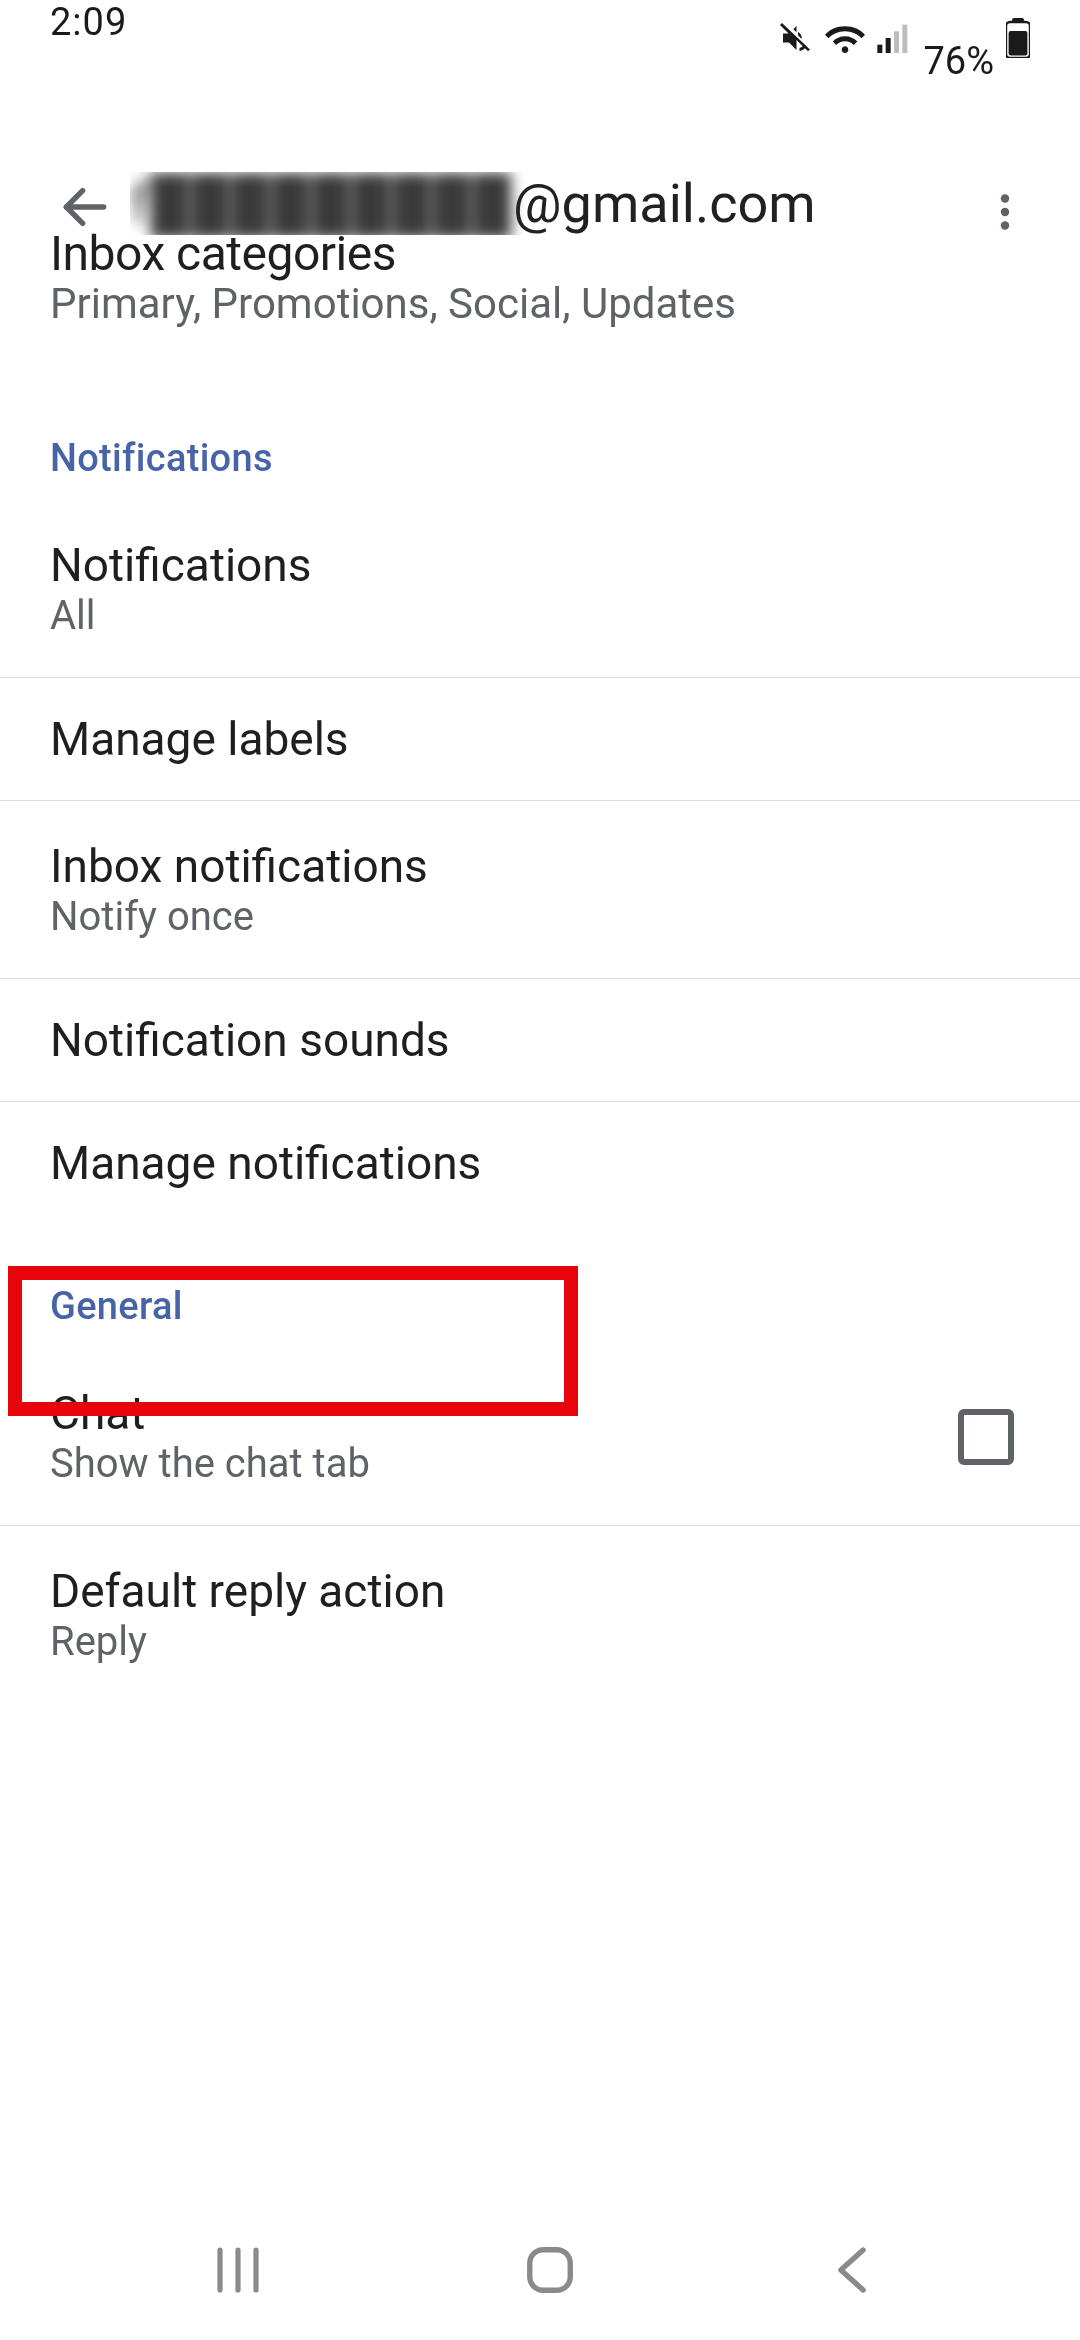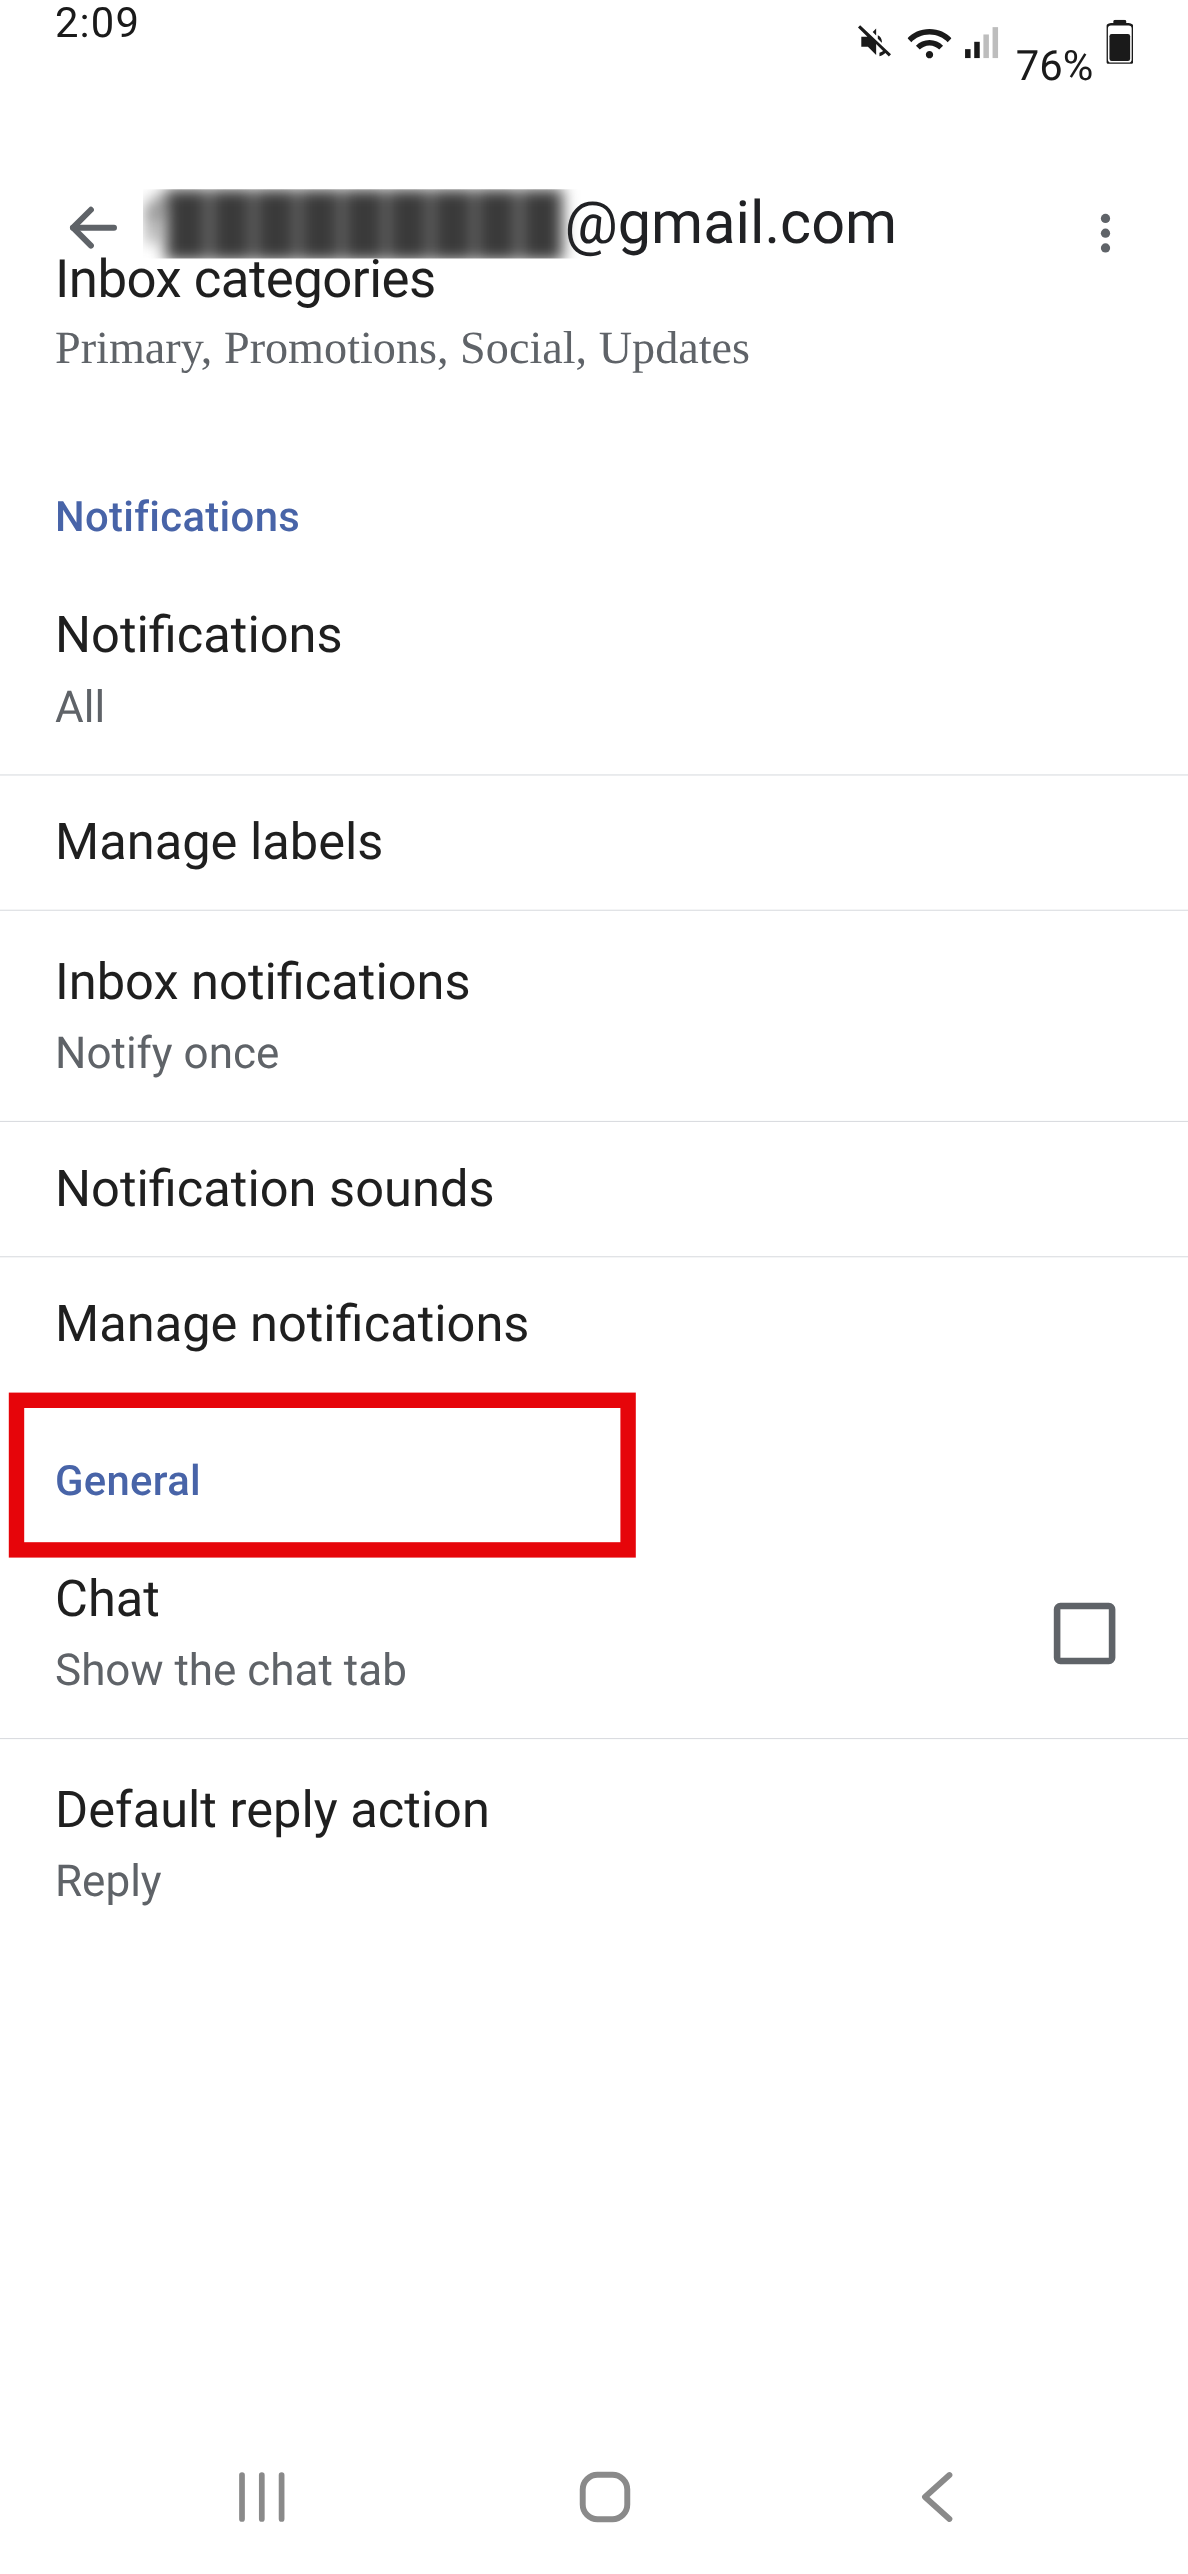--- a/index.html
+++ b/index.html
@@ -65,21 +65,21 @@
     padding: 38px 50px 38px 50px;
     position: relative;
   }
   .item.with-border { border-bottom: 1px solid #dadce0; }
   .item .primary {
     font-size: 46px;
     color: #1f1f1f;
     font-weight: 400;
   }
   .item .secondary {
-    margin-top: 14px;
+    margin-top: 0;
     font-size: 40px;
     color: #5f6368;
   }
   .item.tight { padding: 34px 50px; }
 
   .item-check {
     display: flex;
     align-items: center;
   }
   .item-check .text { flex: 1; }
@@ -96,21 +96,20 @@
     font-size: 48px;
     color: #1f1f1f;
     font-weight: 400;
     line-height: 1.05;
     margin-top: -6px; 
     letter-spacing: -0.5px;
   }
   .inbox-block .secondary {
     font-size: 42px;
     color: #5f6368;
-    font-family: Liberation Serif, serif;
   }
 
   
   .highlight {
     position: absolute;
     border: 14px solid #e6050a;
     pointer-events: none;
   }
 
   

